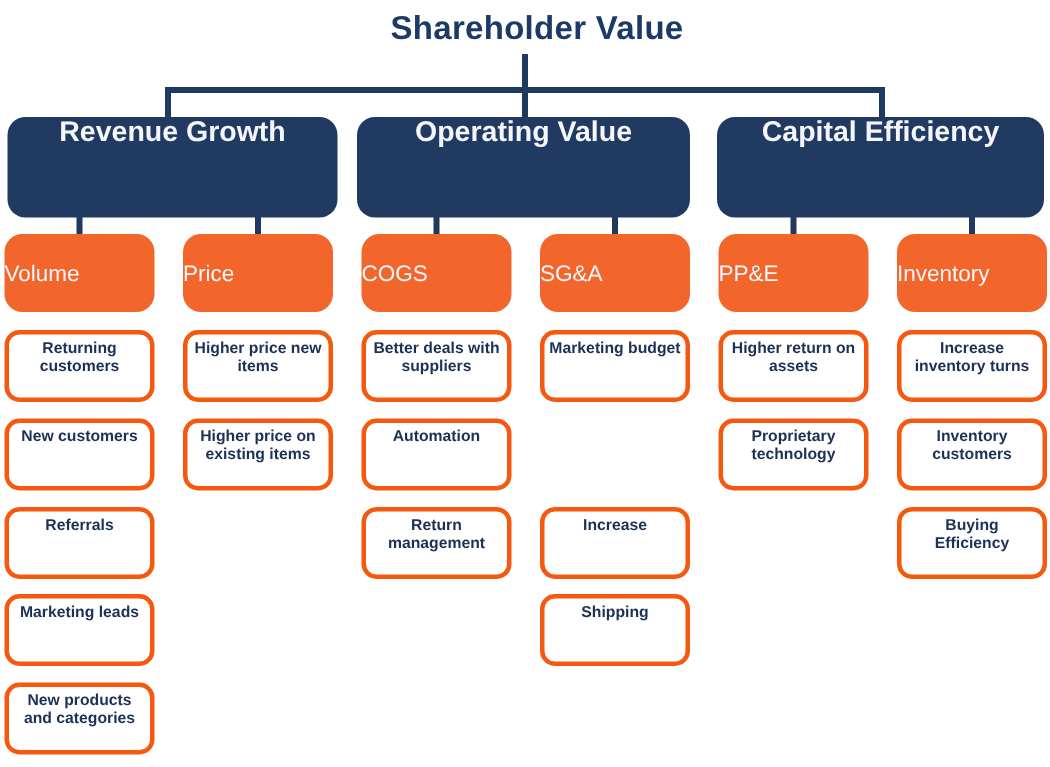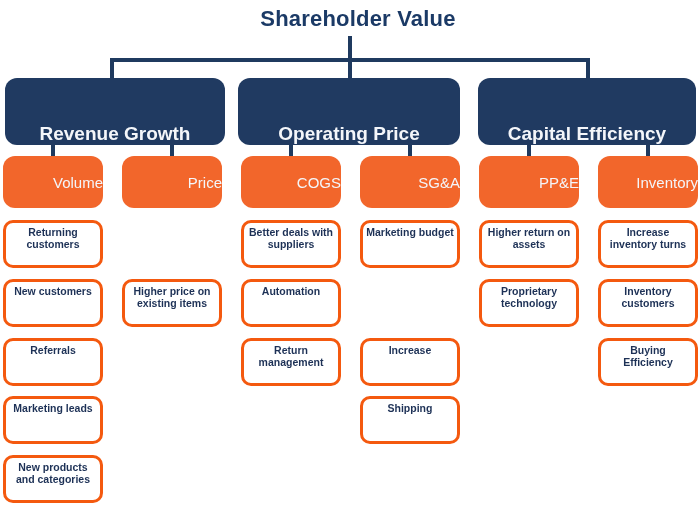--- a/index.html
+++ b/index.html
@@ -34,34 +34,34 @@
   .h-main{left:110px;top:58px;width:480px;height:4px;}
   .v-left{left:110px;top:58px;width:4px;height:24px;}
   .v-right{left:586px;top:58px;width:4px;height:24px;}
   .stub{position:absolute;width:4px;height:18px;top:140px;background:var(--navy-line);
         left:calc(51px + var(--c)*119px);}
   
   .group{
     position:absolute;top:78px;height:67px;
     background:var(--navy);
     border-radius:12px;
-    display:flex;align-items:flex-end;justify-content:center;
+    display:flex;align-items:flex-start;justify-content:center;
     color:var(--text-on-dark);
     font-size:19px;font-weight:600;
   }
   .g0{left:5px;width:220px;}
   .g1{left:238px;width:222px;}
   .g2{left:478px;width:218px;}
   
   .header{
     position:absolute;top:156px;height:52px;width:100px;
     left:calc(3px + var(--c)*119px);
     background:var(--orange);
     border-radius:12px;
-    display:flex;align-items:center;justify-content:flex-end;
+    display:flex;align-items:center;justify-content:flex-start;
     color:var(--text-on-dark);
     font-size:15px;font-weight:500;
   }
   
   .leaf{
     position:absolute;width:100px;height:48px;
     left:calc(3px + var(--c)*119px);
     top:calc(220px + var(--r)*58.75px);
     background:var(--bg);
     border:3px solid var(--orange-border);
@@ -89,21 +89,21 @@
   <div class="stub" style="--c:1"></div>
   <div class="stub" style="--c:2"></div>
   <div class="stub" style="--c:3"></div>
   <div class="stub" style="--c:4"></div>
   <div class="stub" style="--c:5"></div>
 
   <div class="group g0">
     <span>Revenue Growth</span>
   </div>
   <div class="group g1">
-    <span>Operating Price</span>
+    <span>Operating Value</span>
   </div>
   <div class="group g2">
     <span>Capital Efficiency</span>
   </div>
 
   <div class="header" style="--c:0">
     <span>Volume</span>
   </div>
   <div class="header" style="--c:1">
     <span>Price</span>
@@ -130,20 +130,23 @@
   <div class="leaf" style="--c:0;--r:2">
     <span>Referrals</span>
   </div>
   <div class="leaf" style="--c:0;--r:3">
     <span>Marketing leads</span>
   </div>
   <div class="leaf" style="--c:0;--r:4">
     <span>New products and categories</span>
   </div>
 
+  <div class="leaf" style="--c:1;--r:0">
+    <span>Higher price new items</span>
+  </div>
   <div class="leaf" style="--c:1;--r:1">
     <span>Higher price on existing items</span>
   </div>
 
   <div class="leaf" style="--c:2;--r:0">
     <span>Better deals with suppliers</span>
   </div>
   <div class="leaf" style="--c:2;--r:1">
     <span>Automation</span>
   </div>

